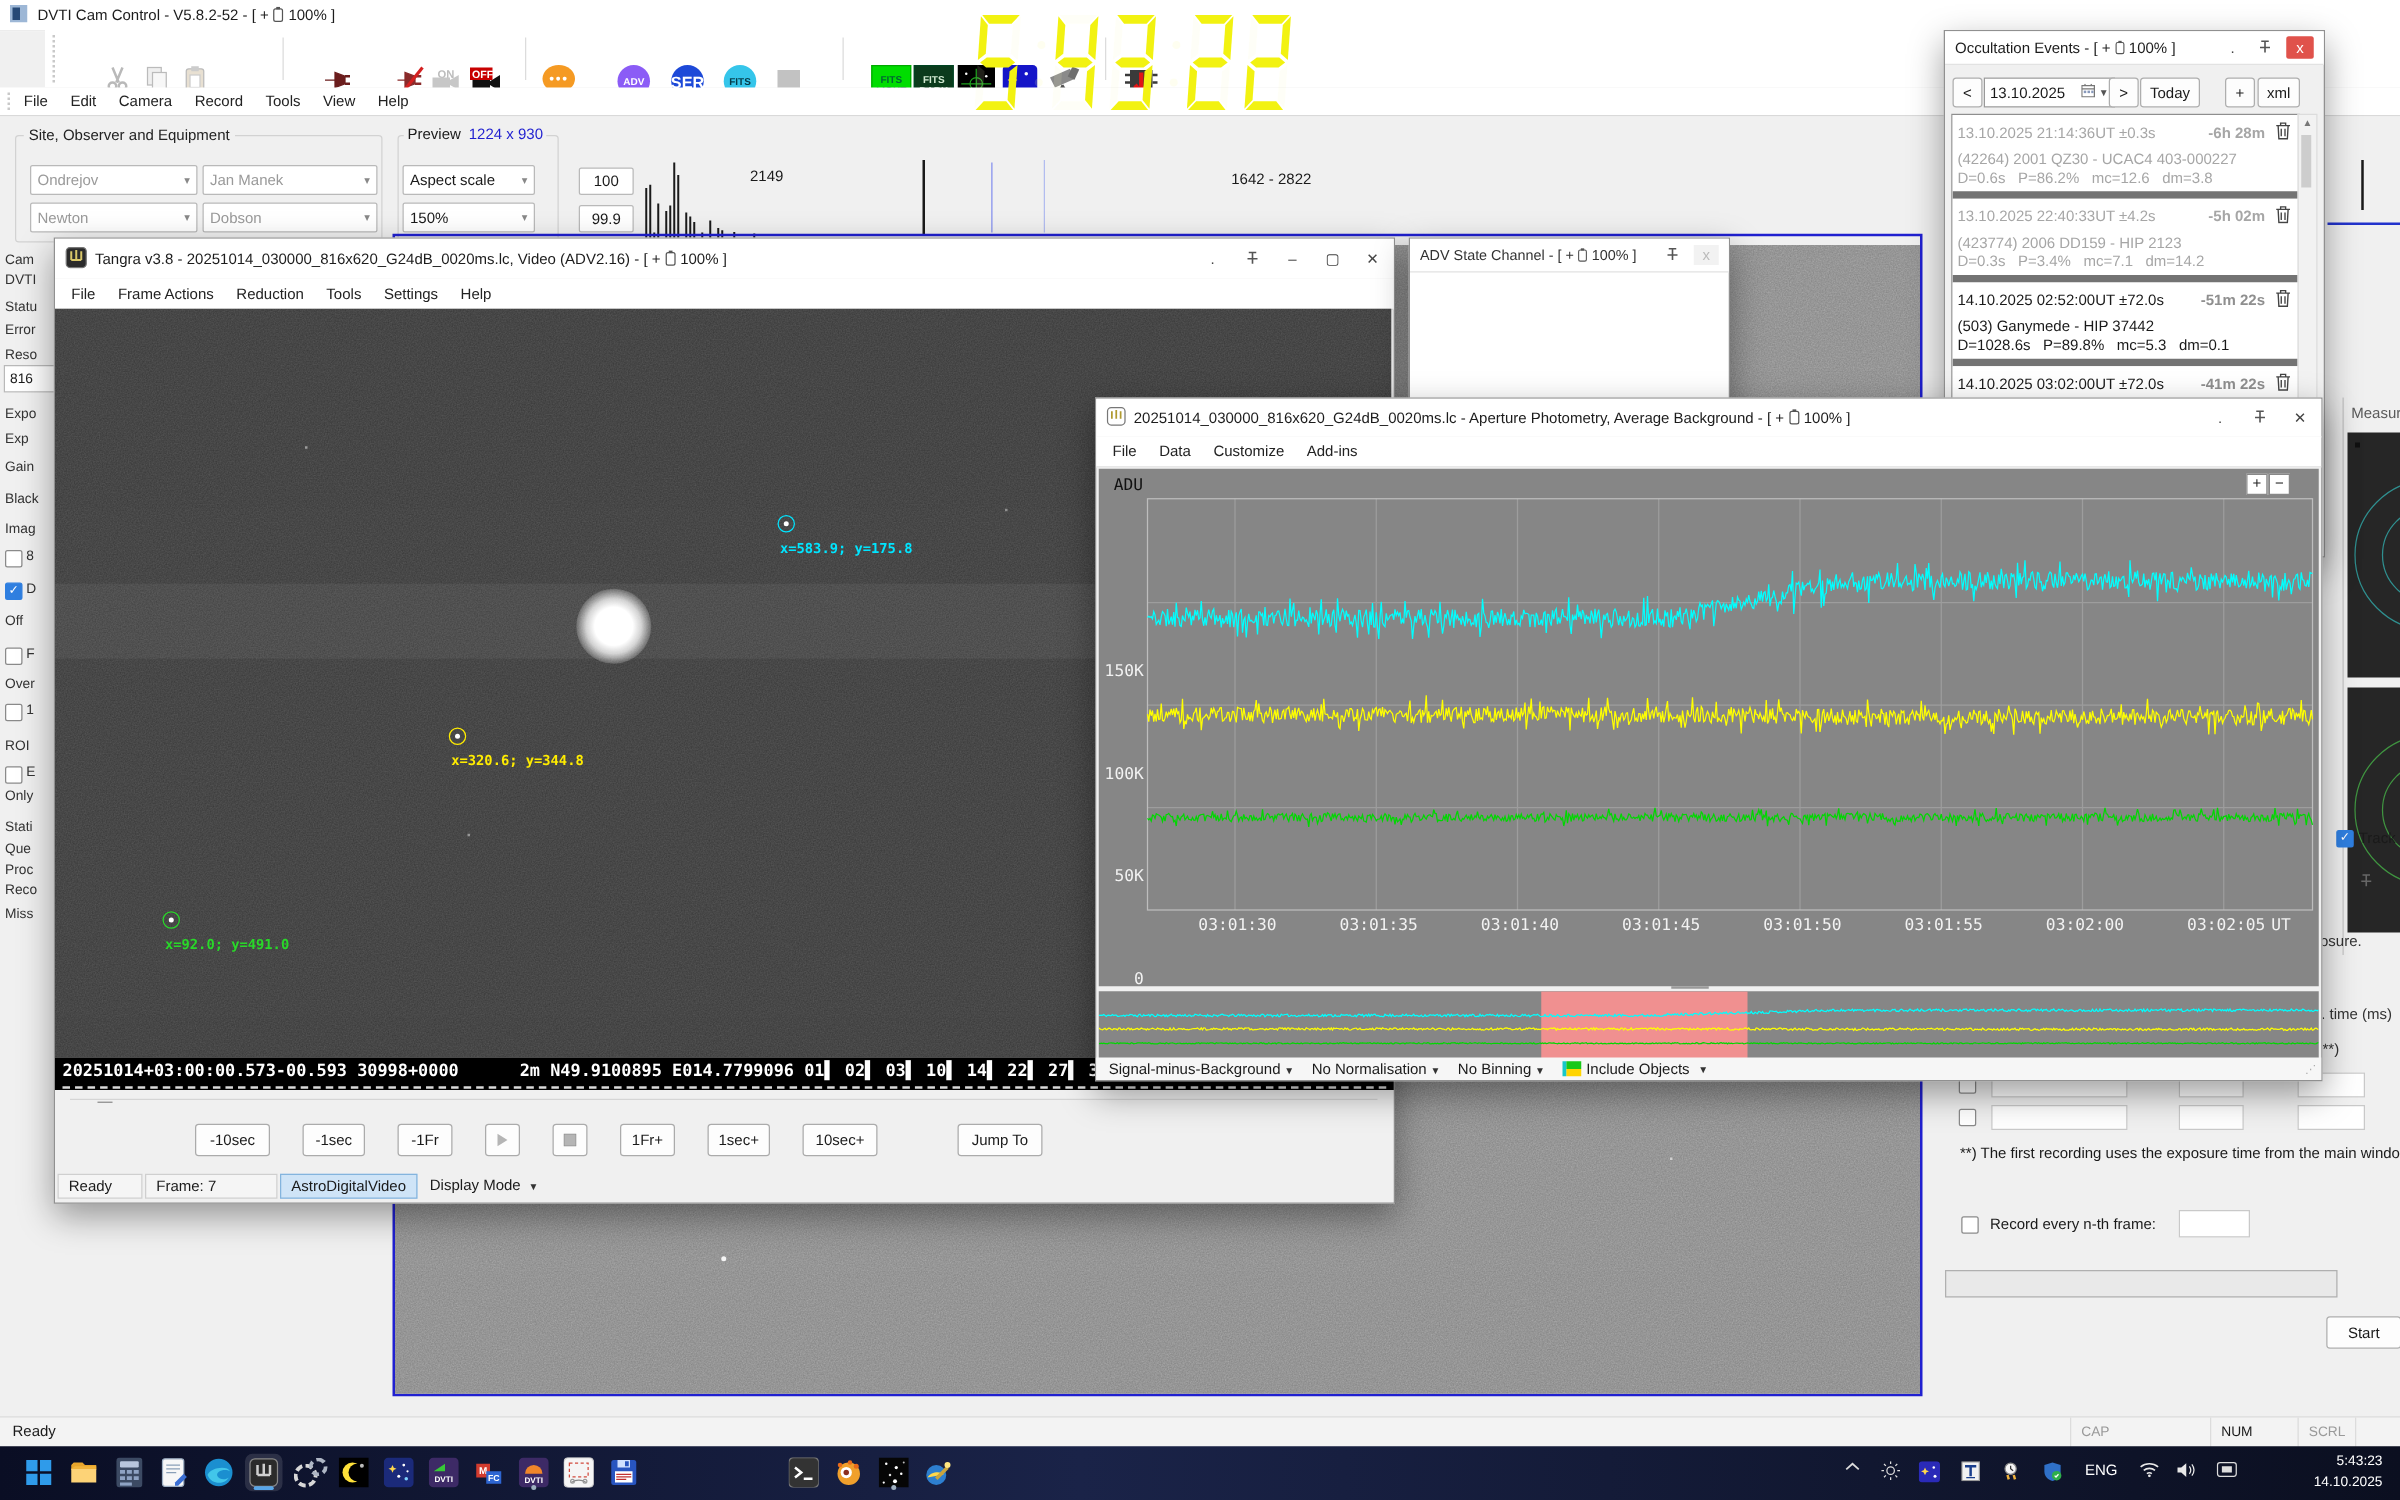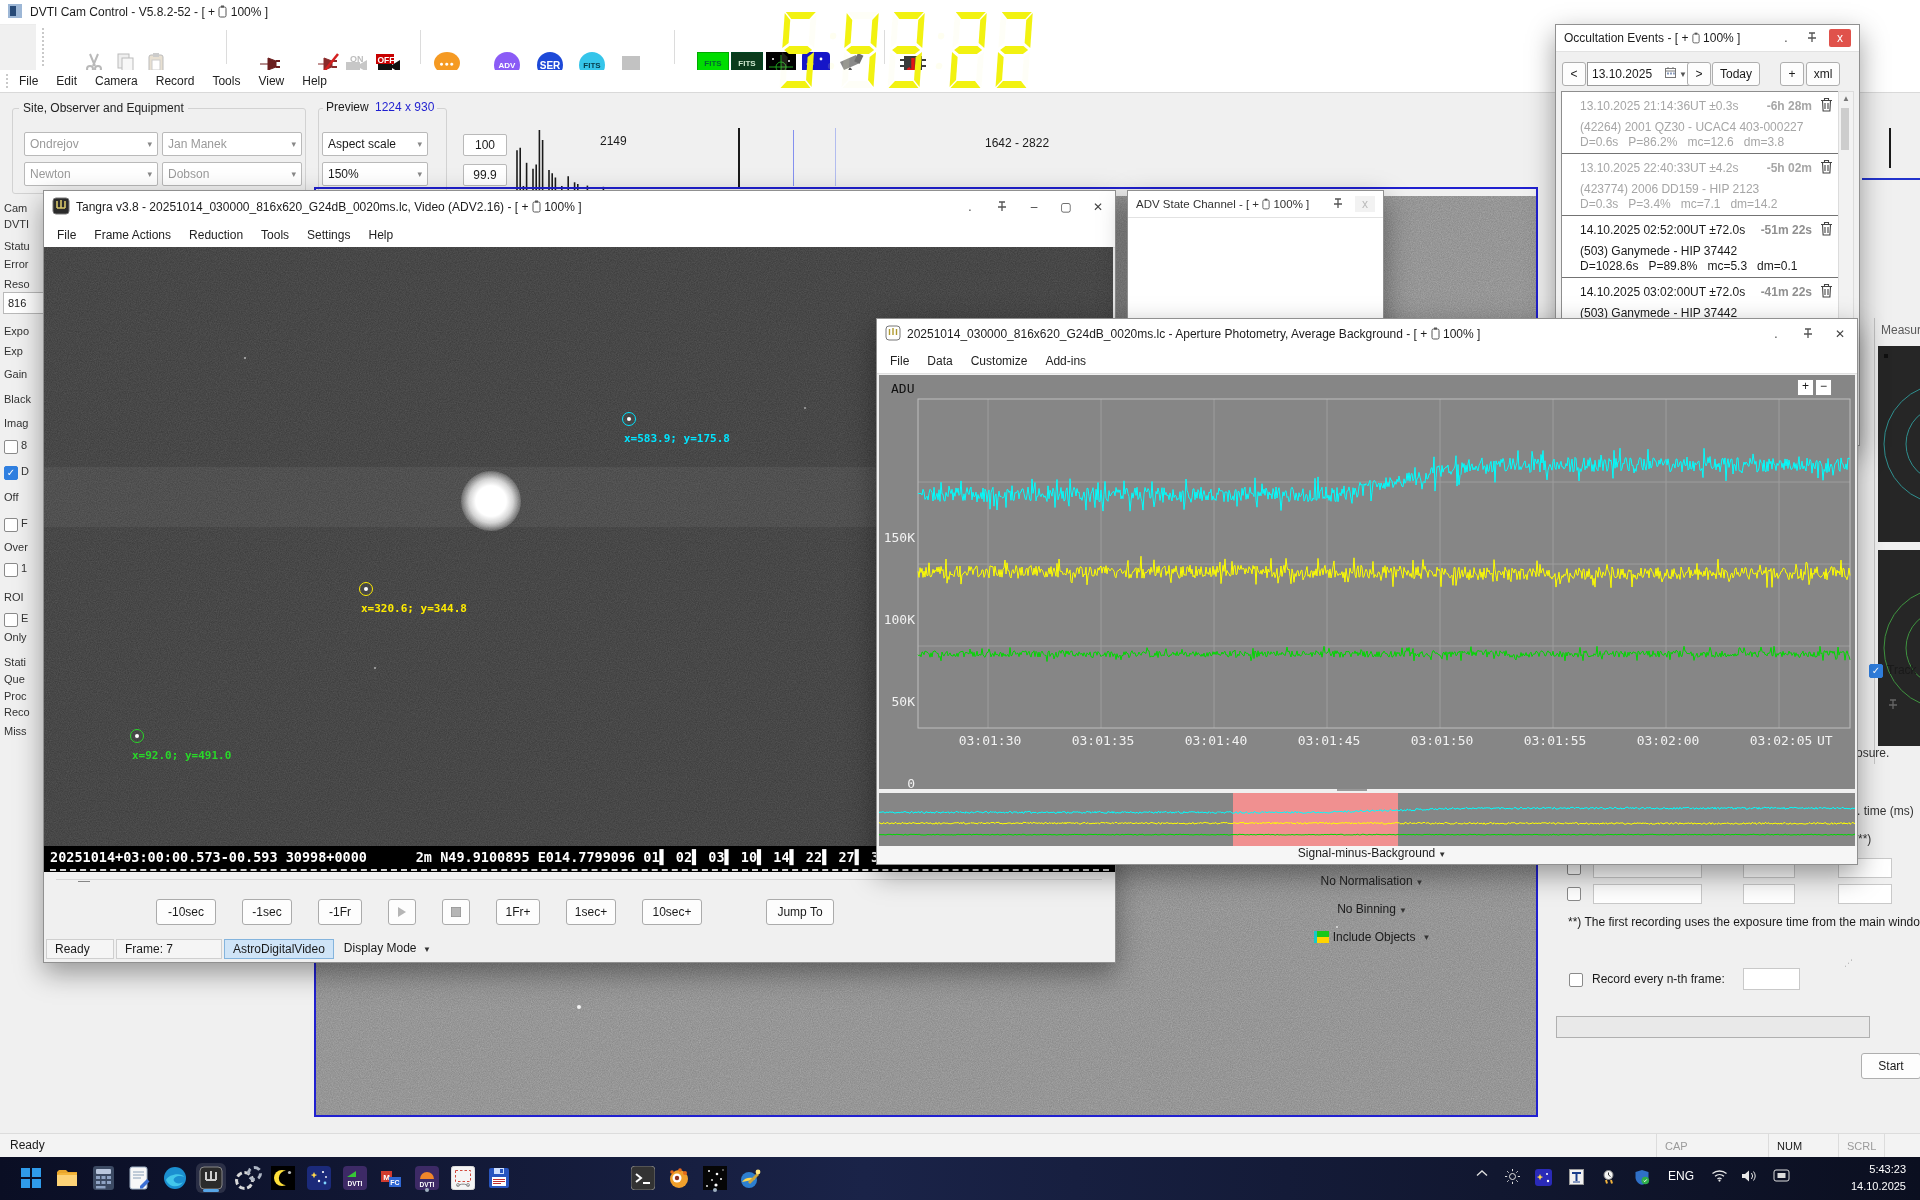--- a/index.html
+++ b/index.html
@@ -49,25 +49,25 @@
   .playbtn{height:24px;background:#fdfdfd;border:1px solid #ababab;border-radius:3px;display:flex;align-items:center;justify-content:center;font-size:12px;}
   .t-statusbar{position:absolute;left:0;bottom:3px;height:20px;display:flex;font-size:12px;}
   .t-cell{border:1px solid #cfcfcf;background:#f5f5f5;height:18px;line-height:18px;padding:0 8px;margin-right:2px;}
   .t-cell.hl{background:#cfe4f7;border-color:#84b4dd;}
   
   .adv-line{height:14px;font-size:12px;color:#1a1a1a;white-space:nowrap;}
   
   .pm-chart{position:absolute;background:#868686;}
   .pm-ylab{position:absolute;left:0;width:36px;text-align:right;font-size:13px;color:#f2f2f2;}
   .pm-xlab{position:absolute;top:358px;width:68px;text-align:center;font-size:13px;color:#f2f2f2;}
-  .pm-foot{position:absolute;left:0;right:0;bottom:0;height:18px;background:#f6f6f6;display:flex;align-items:center;gap:14px;padding-left:10px;font-size:12px;flex-direction:column;}
+  .pm-foot{position:absolute;left:0;right:0;bottom:0;height:18px;background:#f6f6f6;display:flex;align-items:center;gap:14px;padding-left:10px;font-size:12px;}
   .ddcar{font-size:8px;color:#333;margin-left:3px;}
   .zoombtn{position:absolute;width:15px;height:15px;background:#fff;border:1px solid #888;text-align:center;line-height:13px;font-size:12px;}
   
-  .occ-item{border-bottom:1px solid #737373;padding:5px 6px 4px 18px;position:relative;background:#fff;}
+  .occ-item{border-bottom:6px solid #737373;padding:5px 6px 4px 4px;position:relative;background:#fff;}
   .occ-item .r1{display:flex;align-items:center;font-size:12px;}
   .occ-time{white-space:nowrap;}
   .occ-cd{margin-left:auto;margin-right:8px;color:#8f8f8f;font-weight:bold;white-space:nowrap;}
   .occ-obj{font-size:12px;margin-top:5px;white-space:nowrap;}
   .occ-det{font-size:12px;margin-top:1px;white-space:pre;}
   .occ-item.dim,.occ-item.dim .occ-cd{color:#a6a6a6;}
   
   #taskbar{position:absolute;left:0;top:1157px;width:1920px;height:43px;
     background:linear-gradient(90deg,#0a0e24,#1a2348 45%,#0b0f20);}
   .tbicon{position:absolute;top:6px;width:30px;height:30px;border-radius:6px;display:flex;align-items:center;justify-content:center;}
@@ -160,21 +160,21 @@
           <path d="M8 20l-3 8M14 20l3 8" stroke="#111" stroke-width="2"></path>
         </svg>
       </div>
     <div class="tsep" style="left:384px"></div>
     <div class="ticon circ" style="left:398px;width:26px;height:22px;background:#f59a23;border-radius:50%;font-size:7px;letter-spacing:1px">
         <span>●●●</span>
       </div>
     <div class="ticon circ" style="left:458px;width:26px;height:26px;background:#8b5cf6;font-size:8px">
         <span>ADV</span>
       </div>
-    <div class="ticon circ" style="left:501px;width:26px;height:26px;background:#1d49d8;font-size:10px">
+    <div class="ticon circ" style="left:501px;width:26px;height:26px;background:#1d49d8;font-size:13px">
         <span>SER</span>
       </div>
     <div class="ticon circ" style="left:543px;width:26px;height:26px;background:#35c5ea;color:#063c4a;font-size:8px">
         <span>FITS</span>
       </div>
     <div class="ticon" style="left:586px;width:18px;height:18px;top:32px;background:#c2c2c2"></div>
     <div class="tsep" style="left:638px"></div>
     <div class="ticon fitsbtn" style="left:661px;background:#00dd00;color:#063;border-color:#0a0">
         <span>FITS</span>
         <span style="color:#042">LIGHT</span>

